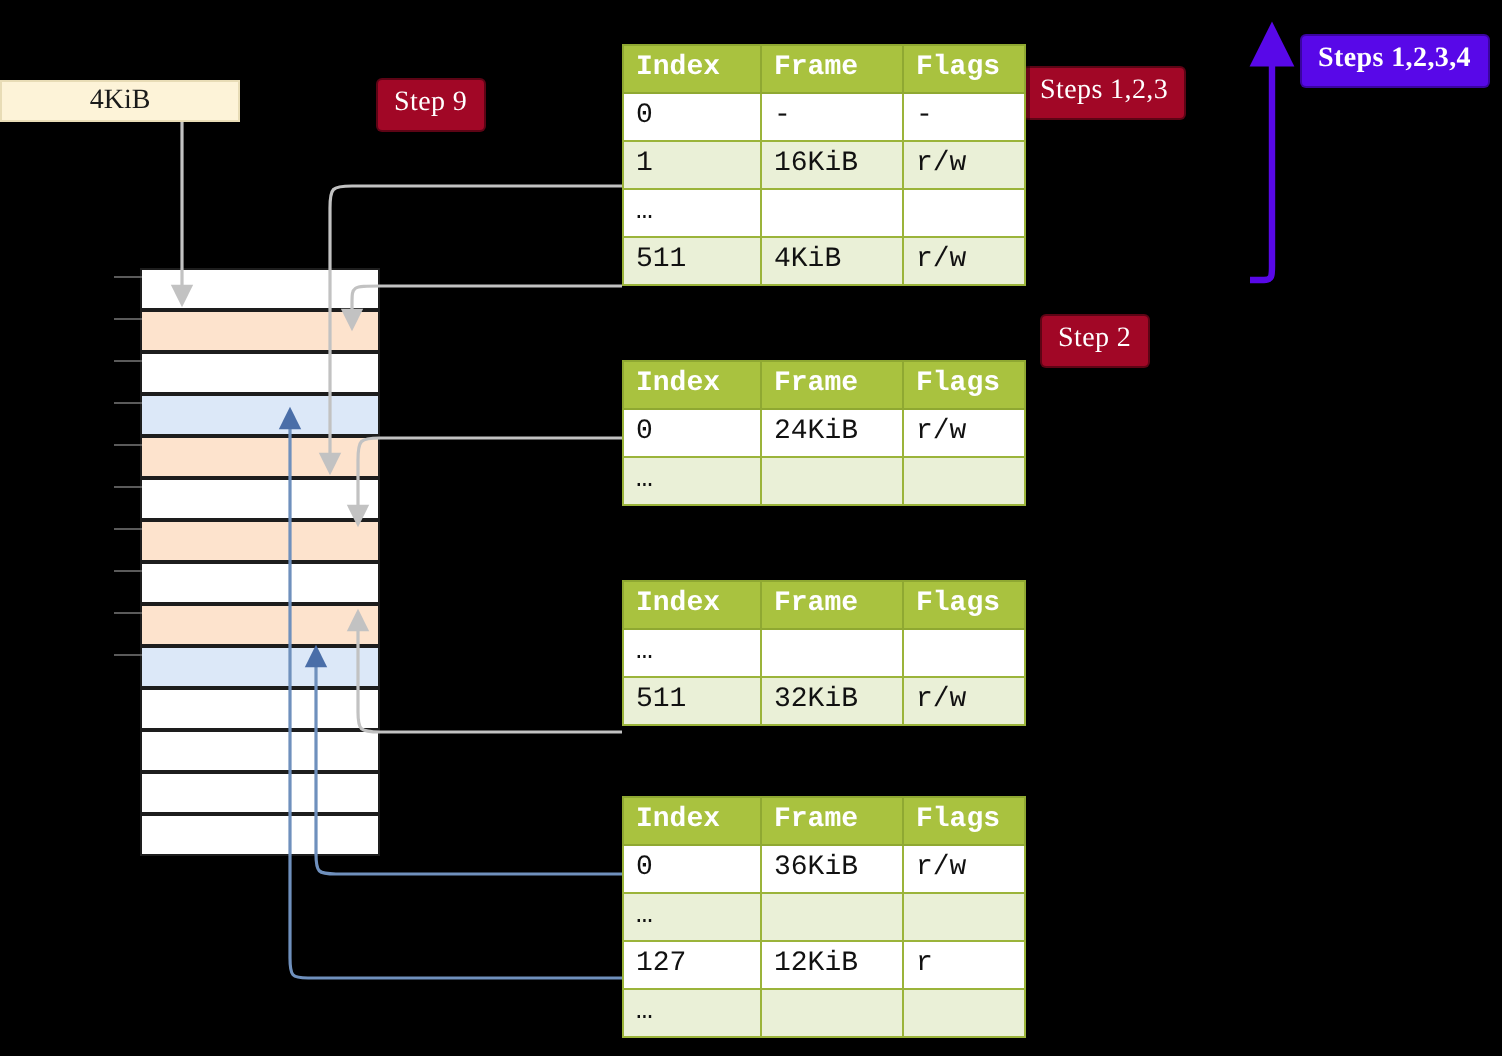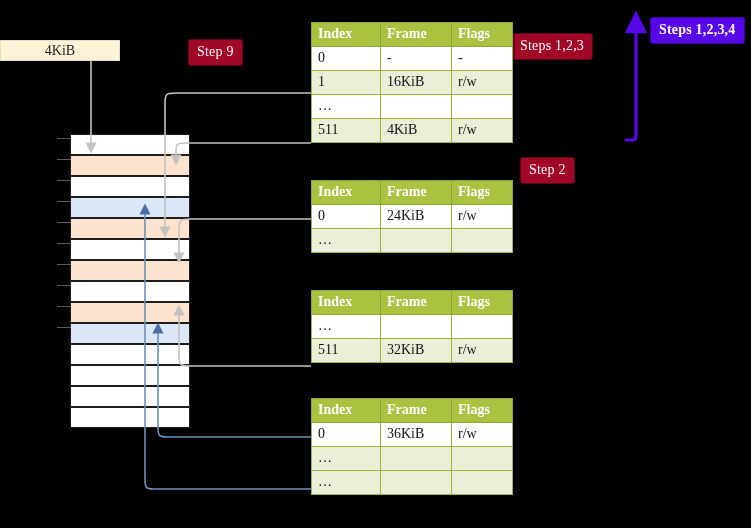--- a/index.html
+++ b/index.html
@@ -48,21 +48,21 @@
   .memrow.orange{background:#fde3cd;}
   .memrow.bluefill{background:#dce8f8;}
   .memrow.plain{background:#ffffff;}
 
   .tick{position:absolute;height:1px;background:#5a5a5a;}
 
   
   .ptable{
     position:absolute;
     border-collapse:collapse;
-    font-family:Liberation Serif, serif;
+    font-family:Liberation Mono, monospace;
     font-size:14px;
     background:#a16207;
     box-shadow:2px 2px 0 rgba(0,0,0,0.35);
   }
   .ptable th{
     background:#a9c23f;
     color:#ffffff;
     font-weight:bold;
     text-align:left;
     padding:3px 6px 4px 6px;
@@ -220,20 +220,25 @@
           <tr>
             <td class="col-index">0</td>
             <td class="col-frame">36KiB</td>
             <td class="col-flags">r/w</td>
           </tr>
           <tr class="alt">
             <td class="col-index">…</td>
             <td class="col-frame">&nbsp;</td>
             <td class="col-flags">&nbsp;</td>
           </tr>
+          <tr>
+            <td class="col-index">127</td>
+            <td class="col-frame">12KiB</td>
+            <td class="col-flags">r</td>
+          </tr>
           <tr class="alt">
             <td class="col-index">…</td>
             <td class="col-frame">&nbsp;</td>
             <td class="col-flags">&nbsp;</td>
           </tr>
         </tbody>
       </table>
     </div>
 
   <svg class="overlay" viewBox="0 0 751 528">

